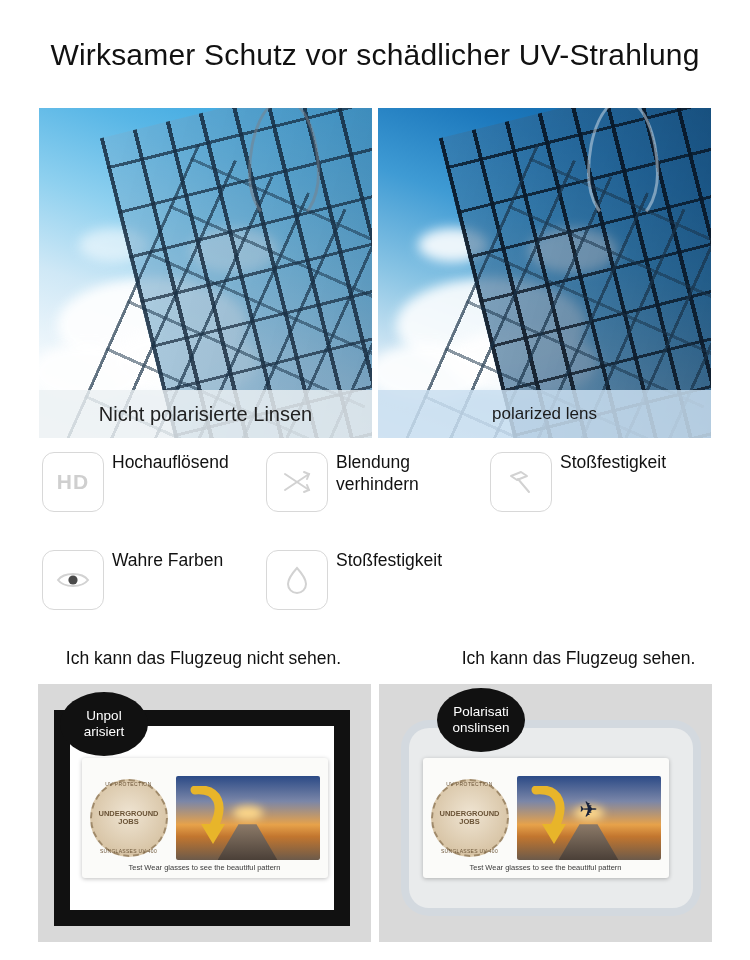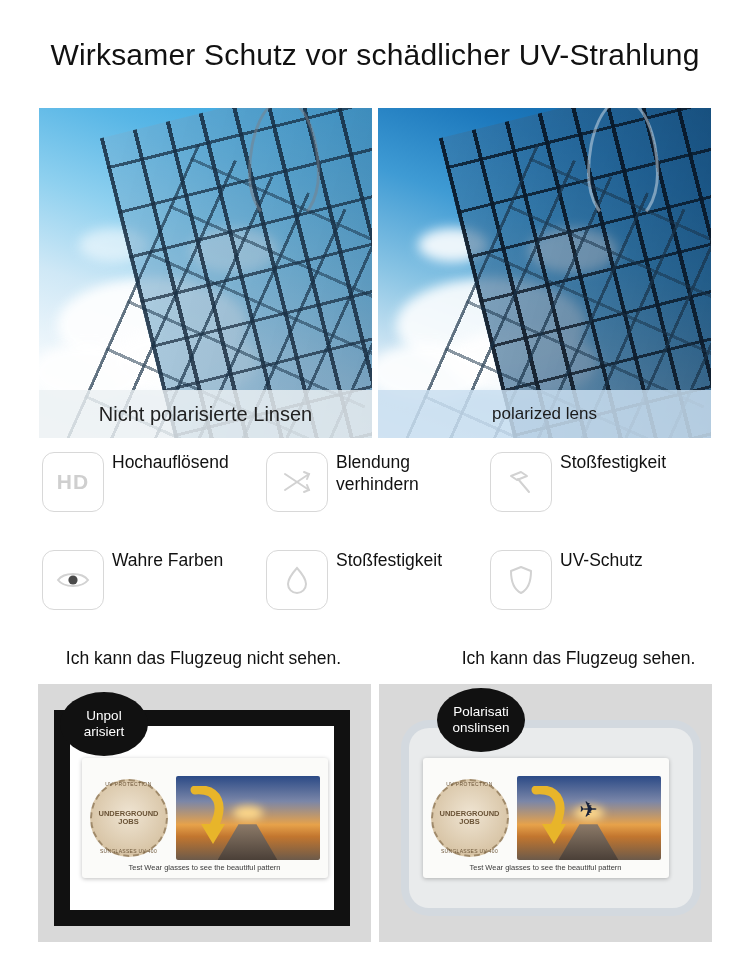--- a/index.html
+++ b/index.html
@@ -421,28 +421,20 @@
 
   <div class="feature">
     <div class="f-icon">
       <svg width="24" height="30" viewBox="0 0 24 30" fill="none" stroke="#d2d2d2" stroke-width="2">
         <path d="M12 3 C12 3, 21 13, 21 19 A9 9 0 0 1 3 19 C3 13, 12 3, 12 3 Z"></path>
       </svg>
     </div>
     <div class="f-label">Stoßfestigkeit</div>
   </div>
 
-  <div class="feature">
-    <div class="f-icon">
-      <svg width="26" height="30" viewBox="0 0 26 30" fill="none" stroke="#d2d2d2" stroke-width="2" stroke-linejoin="round">
-        <path d="M13 2 L23 6 C23 17, 19 25, 13 28 C7 25, 3 17, 3 6 Z"></path>
-      </svg>
-    </div>
-    <div class="f-label">UV-Schutz</div>
-  </div>
 
 </div>
 
 <div class="plane-captions">
   <div>Ich kann das Flugzeug nicht sehen.</div>
   <div>Ich kann das Flugzeug sehen.</div>
 </div>
 
 <div class="bottom">
 

